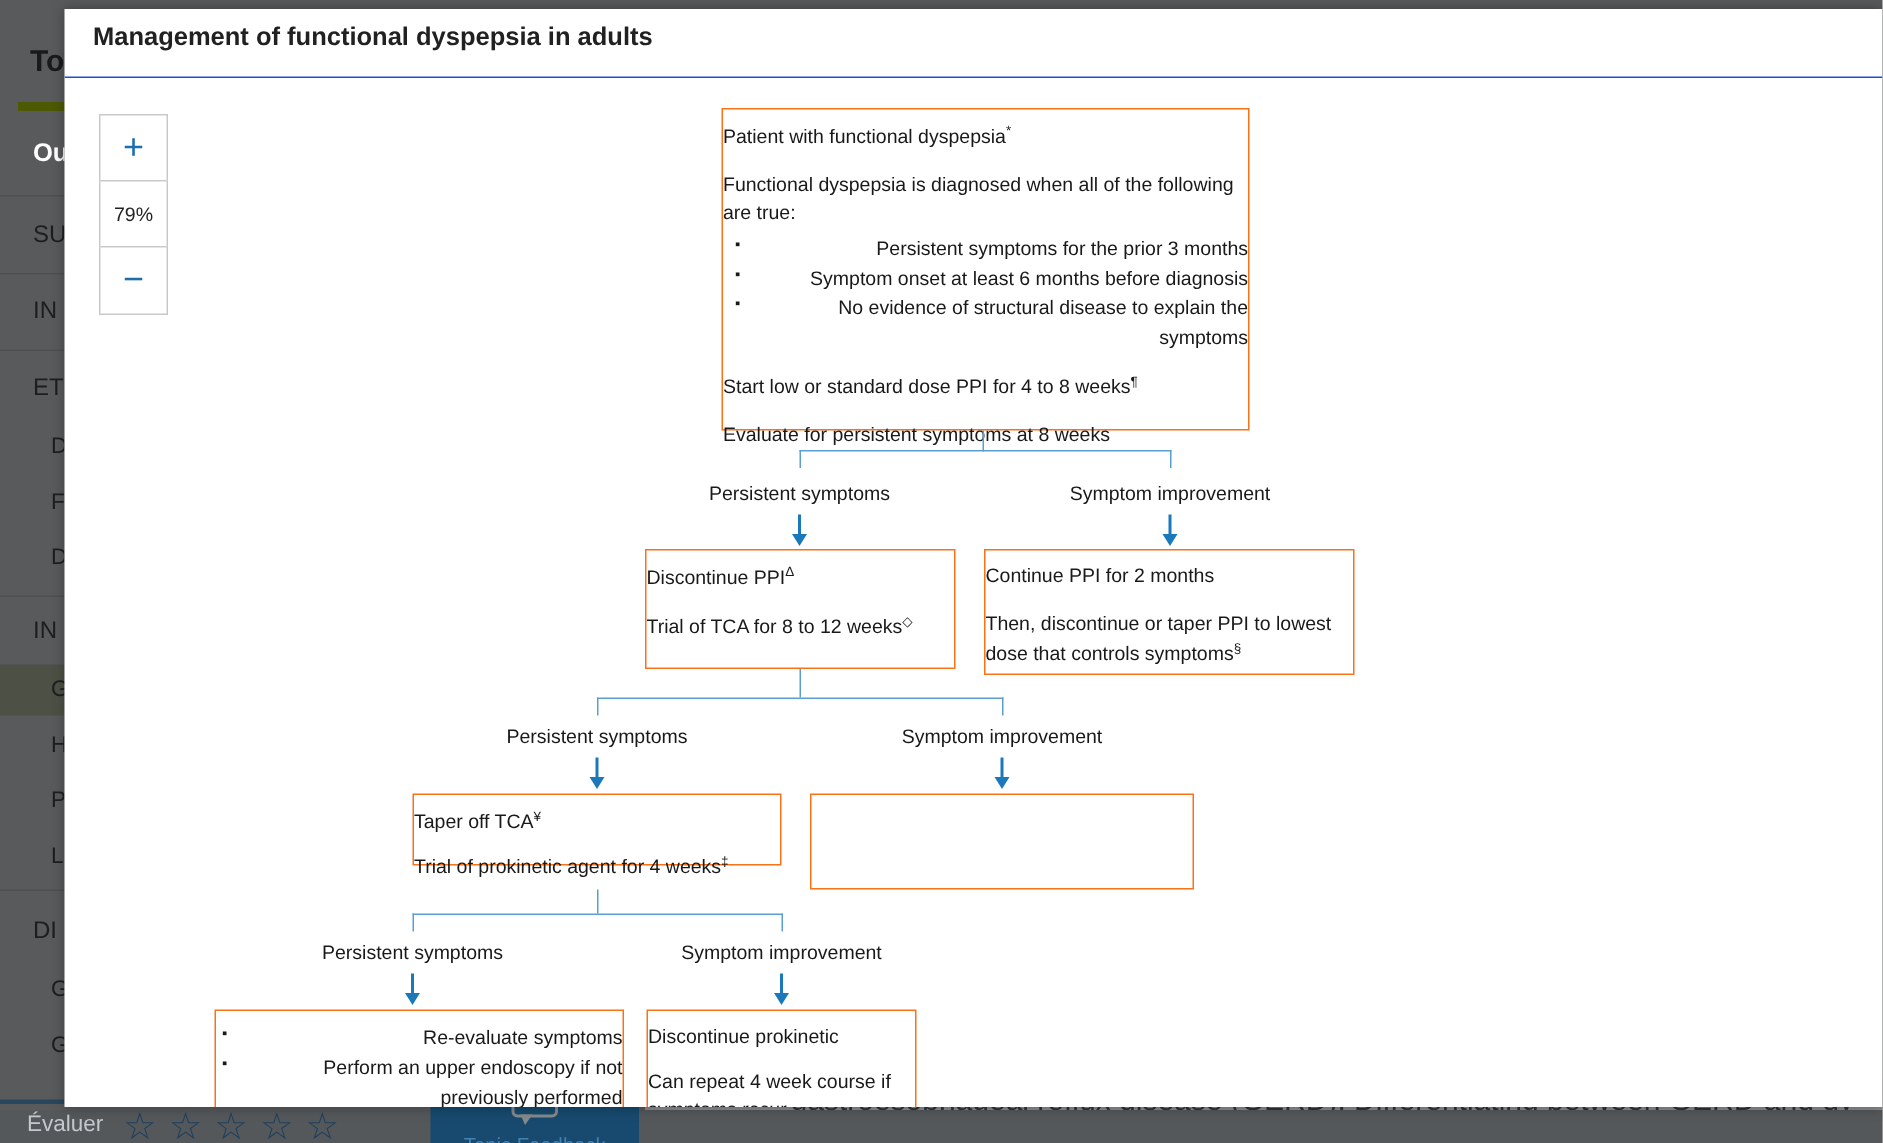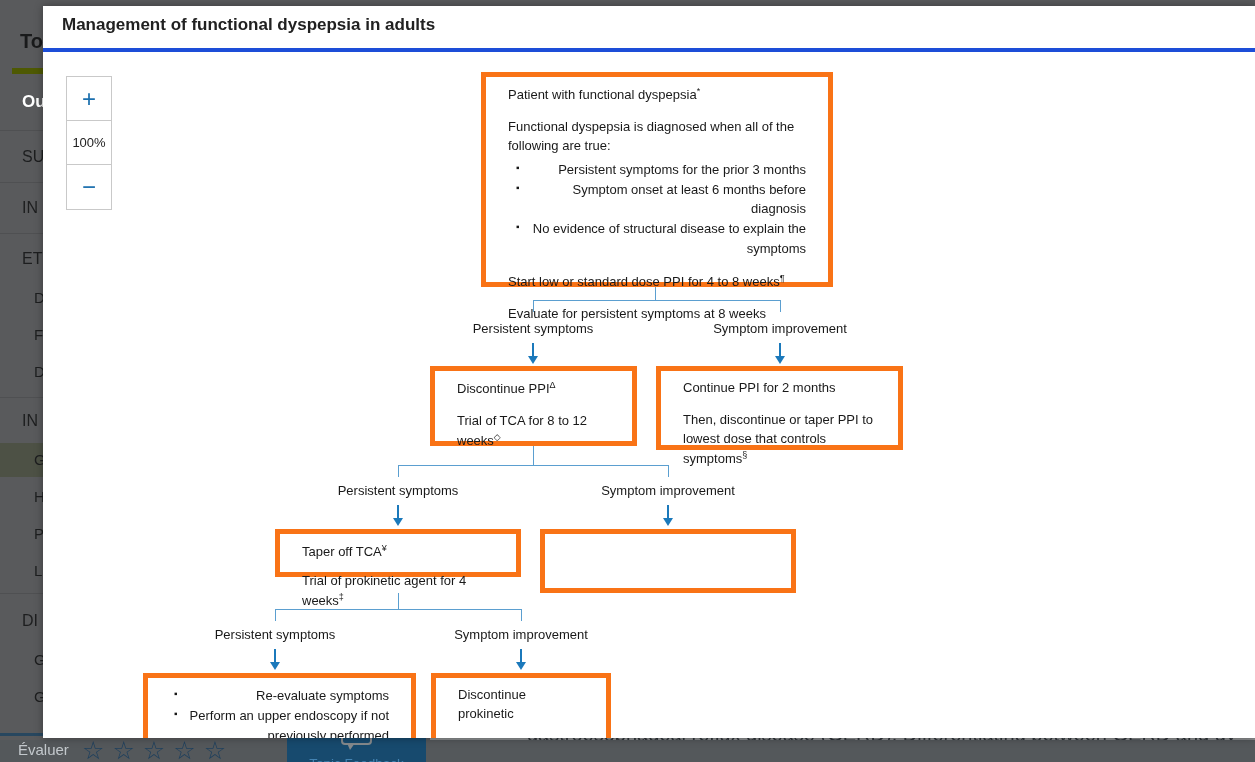--- a/index.html
+++ b/index.html
@@ -30,31 +30,31 @@
   .star { font-size:25px; color:#1d3f5d; margin-right:8px; cursor:pointer; }
   .feedback-btn { position:absolute; left:287px; top:737px; width:139px; height:25px; background:#174a6e; cursor:pointer; }
   .bubble-icon { position:absolute; left:54px; top:-10px; width:31px; height:18px; border:2px solid #85898c; border-radius:4px; background:transparent; }
   .bubble-icon::after { content:""; position:absolute; left:4px; top:14px; width:0; height:0;
       border-left:3px solid transparent; border-right:5px solid transparent; border-top:7px solid #85898c; }
   .feedback-label { position:absolute; left:0; top:19px; width:139px; text-align:center; font-size:13.5px; color:#4383b2; white-space:nowrap; }
 
   
   .modal { position:absolute; left:43px; top:6px; width:1212px; height:732px; background:#ffffff; overflow:hidden;
            box-shadow:0 0 8px rgba(0,0,0,0.35); }
-  .modal-header { position:absolute; left:0; top:0; width:1212px; height:46px; border-bottom:4px solid #1d4ed8; }
+  .modal-header { position:absolute; left:0; top:0; width:1212px; height:46px; border-bottom:1px solid #1d4ed8; }
   .modal-title { position:absolute; left:19px; top:9px; font-size:17px; font-weight:bold; color:#212121; }
 
   .zoomctrl { position:absolute; left:23px; top:70px; width:46px; border:1px solid #c9c9c9; background:#fff; }
   .zoomcell { height:44px; display:flex; align-items:center; justify-content:center; border-bottom:1px solid #c9c9c9; }
   .zoomcell:last-child { border-bottom:none; }
   .zoom-in,.zoom-out { font-size:24px; color:#1b6fae; cursor:pointer; font-weight:400; }
   .zoom-level { font-size:13px; color:#222; }
 
   
-  .fc-box { position:absolute; border:5px solid #f97316; background:#fff; font-size:13px; color:#191919; line-height:1.45; padding:8px 22px; }
+  .fc-box { position:absolute; border:1px solid #f97316; background:#fff; font-size:13px; color:#191919; line-height:1.45; padding:8px 0; }
   .fc-box p { margin:0; }
   .fc-box p + p { margin-top:13px; }
   .fc-box ul { list-style:none; margin:4px 0 0 8px;text-align:right; }
   .fc-box li { padding-left:13px; position:relative; line-height:1.52; }
   .fc-box li::before { content:"▪"; position:absolute; left:0; top:0; font-size:10px; }
   sup { font-size:9px; }
   .line { position:absolute; background:#5b9fd0; }
   .branch-label { position:absolute; transform:translateX(-50%); font-size:13px; color:#191919; white-space:nowrap; }
   .arrow { position:absolute; width:2px; background:#1b79bb; }
   .arrow::after { content:""; position:absolute; left:-4px; bottom:-7px; width:0; height:0;
@@ -117,21 +117,21 @@
   <div class="modal">
     <div class="modal-header">
       <div class="modal-title">Management of functional dyspepsia in adults</div>
     </div>
 
     <div class="zoomctrl">
       <div class="zoomcell">
           <span class="zoom-in">+</span>
         </div>
       <div class="zoomcell">
-          <span class="zoom-level">100%</span>
+          <span class="zoom-level">79%</span>
         </div>
       <div class="zoomcell">
           <span class="zoom-out">−</span>
         </div>
     </div>
 
     <div class="fc-box" style="left:438px; top:66px; width:352px; height:215px;">
       <p><span>Patient with functional dyspepsia</span><sup>*</sup></p>
       <p>Functional dyspepsia is diagnosed when all of the following are true:</p>
       <ul>

